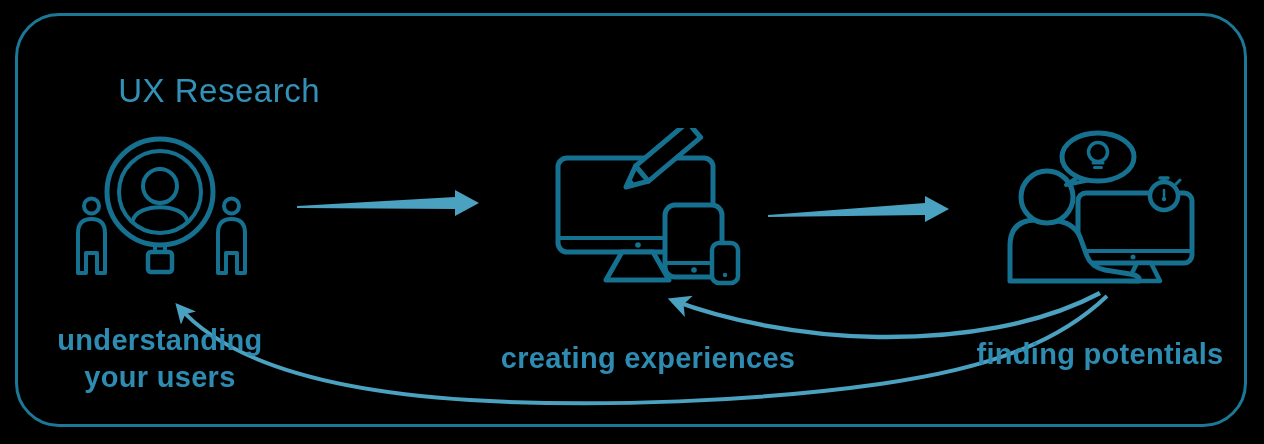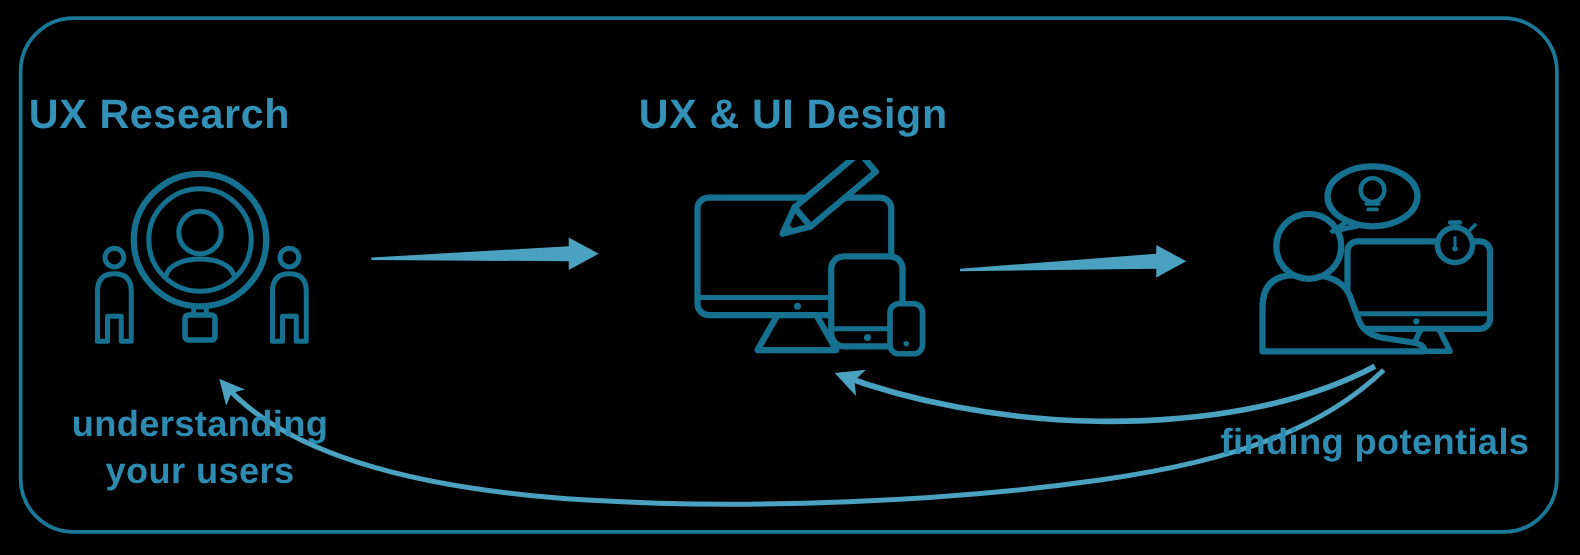--- a/index.html
+++ b/index.html
@@ -6,44 +6,42 @@
   .canvas{
     position:relative;width:1264px;height:444px;background:var(--bg,#000);
     font-family:"Liberation Sans",sans-serif;overflow:hidden;
   }
   .card-border{
     position:absolute;left:15px;top:13px;width:1232px;height:414px;
     border:3px solid var(--border,#1b7897);border-radius:44px;box-sizing:border-box;
     background:transparent;
   }
   .stage-title{
-    position:absolute;width:320px;text-align:left;
-    font-size:33px;font-weight:700;letter-spacing:.5px;color:var(--title,#3391b7);
+    position:absolute;width:320px;text-align:right;
+    font-size:33px;font-weight:400;letter-spacing:.5px;color:var(--title,#3391b7);
     white-space:nowrap;
-    padding-left:23px;
   }
   .stage-caption{
     position:absolute;width:340px;text-align:center;
     font-size:29px;font-weight:600;letter-spacing:.3px;color:var(--caption,#2e8bb1);
     line-height:37px;
   }
   .stage-caption span{display:block;}
   .icon{position:absolute;color:var(--icon,#15718f);}
   .icon svg{display:block;}
   .arrows{position:absolute;left:0;top:0;pointer-events:none;color:var(--arrow,#4ba1c0);}
 </style>
 </head>
 <body>
 
 <div class="canvas">
 
   <div class="card-border"></div>
 
   <div class="stage-title" style="left:0px;top:72px;">UX Research</div>
-  <div class="stage-title" style="left:488px;top:72px;">UX &amp; UI Design</div>
 
   <div class="icon" style="left:68px;top:132px;">
     <svg width="196" height="172" viewBox="0 0 196 172" fill="none" stroke="currentColor" stroke-linejoin="round" stroke-linecap="round">
 
       <circle cx="23.5" cy="74" r="7.5" stroke-width="4"></circle>
       <path d="M10 141 L10 101 Q10 87 23.5 87 Q37 87 37 101 L37 141 L29 141 L29 121 L18 121 L18 141 Z" stroke-width="4"></path>
 
       <circle cx="163.5" cy="74" r="7.5" stroke-width="4"></circle>
       <path d="M150 141 L150 101 Q150 87 163.5 87 Q177 87 177 101 L177 141 L169 141 L169 121 L158 121 L158 141 Z" stroke-width="4"></path>
 
@@ -108,17 +106,20 @@
     <polygon points="297,206 455,197 455,190 479,203 455,216 455,209 297,208" fill="currentColor"></polygon>
     <polygon points="768,215 925,203 925,196 949,209 925,222 925,215 768,217" fill="currentColor"></polygon>
     <path d="M1100 293 C 1040 325, 960 338, 878 337 C 800 336, 725 320, 672 300" stroke="currentColor" stroke-width="4.5" fill="none" marker-end="url(#ah)"></path>
     <path d="M1107 296 C 1063 338, 1000 367, 880 384 C 760 401, 600 408, 470 400 C 340 392, 230 366, 178 306" stroke="currentColor" stroke-width="4" fill="none" marker-end="url(#ah)"></path>
   </svg>
 
   <div class="stage-caption" style="left:-10px;top:322px;">
     <span>understanding</span>
     <span>your users</span>
   </div>
+  <div class="stage-caption" style="left:478px;top:340px;">
+    <span>creating experiences</span>
+  </div>
   <div class="stage-caption" style="left:930px;top:336px;">
     <span>finding potentials</span>
   </div>
 
 </div>
 
 </body></html>

